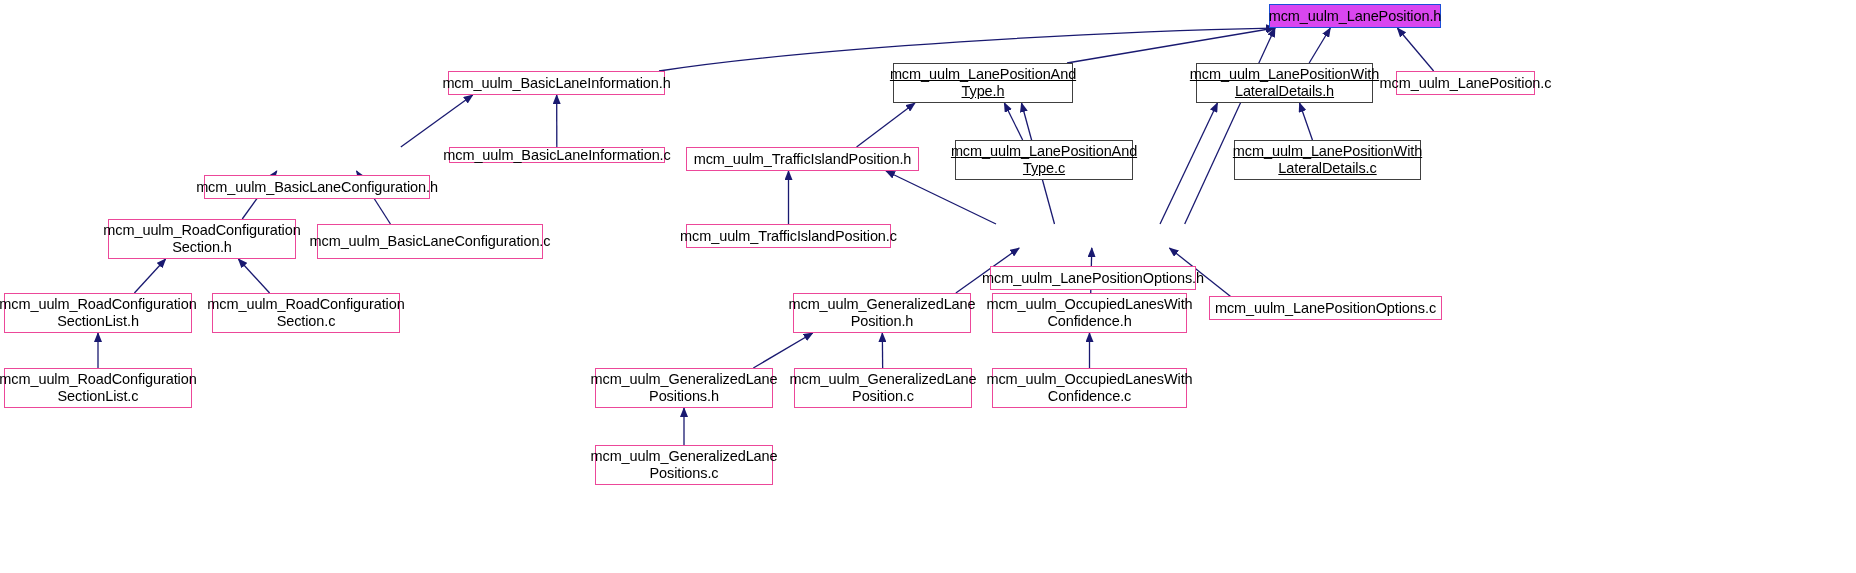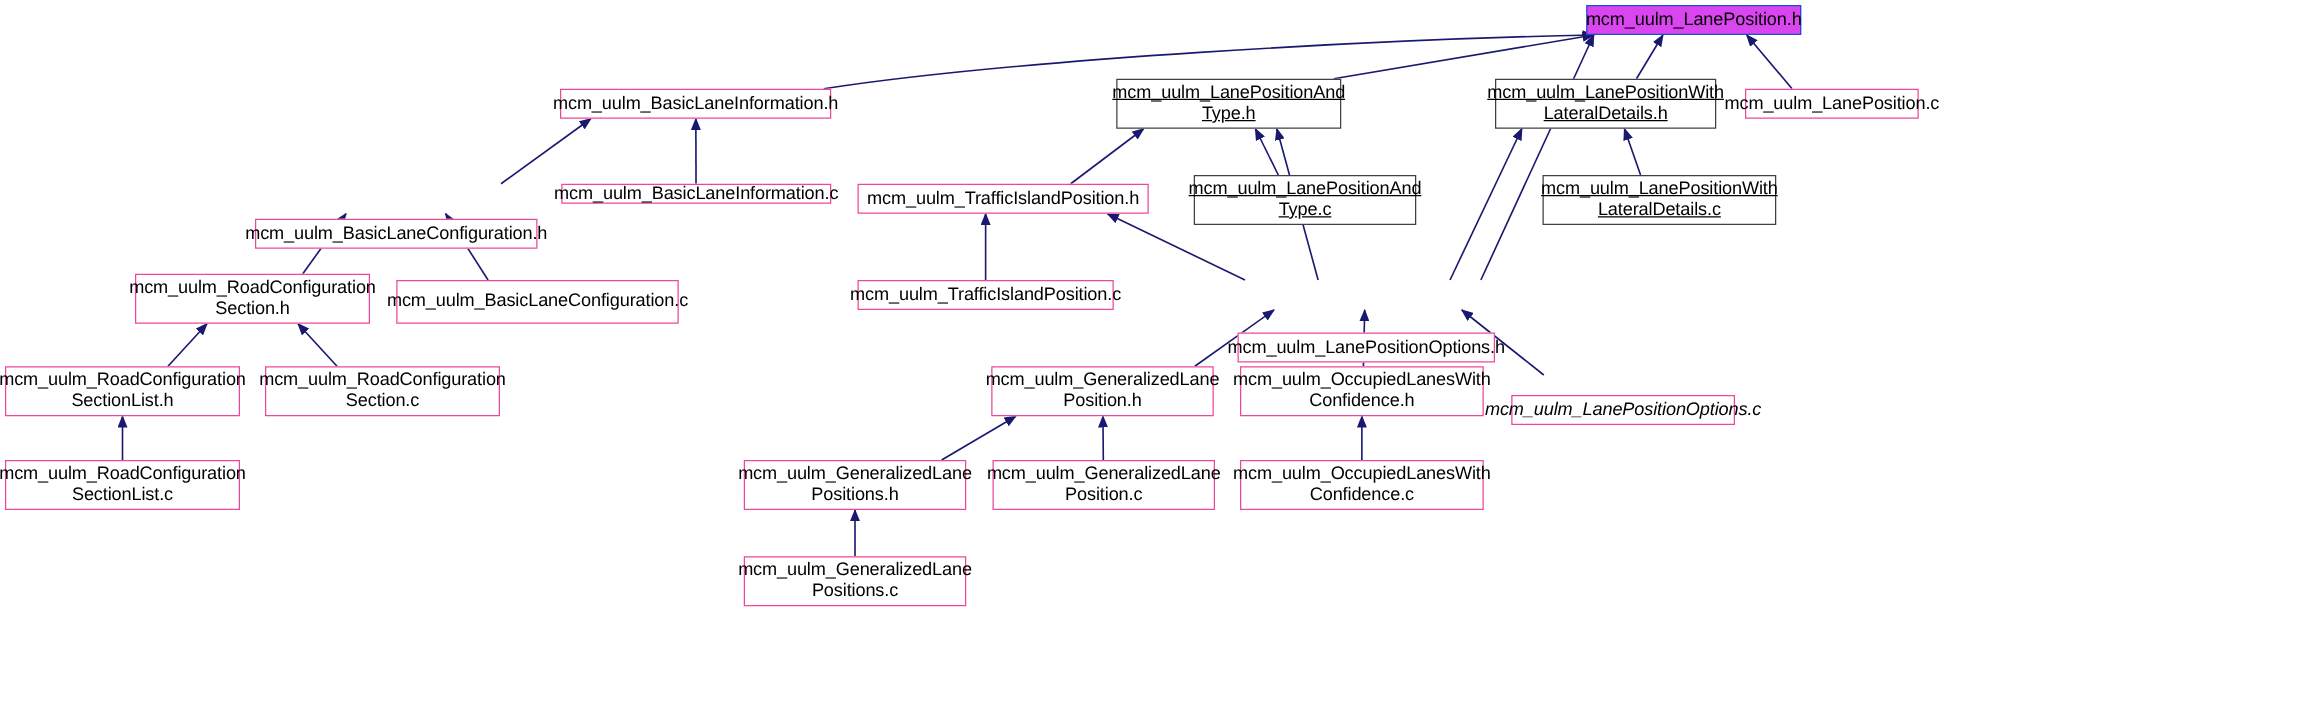--- a/index.html
+++ b/index.html
@@ -109,21 +109,21 @@
       <div class="node" style="left: 686px; top: 224px; width: 205px; height: 24px;">mcm_uulm_TrafficIslandPosition.c</div>
       <div class="node" style="left: 990px; top: 224px; width: 206px; height: 24px; margin-top: 42px;">mcm_uulm_LanePositionOptions.h</div>
       <div class="node" style="left: 4px; top: 293px; width: 188px; height: 40px;">mcm_uulm_RoadConfiguration
 SectionList.h</div>
       <div class="node" style="left: 212px; top: 293px; width: 188px; height: 40px;">mcm_uulm_RoadConfiguration
 Section.c</div>
       <div class="node" style="left: 793px; top: 293px; width: 178px; height: 40px;">mcm_uulm_GeneralizedLane
 Position.h</div>
       <div class="node" style="left: 992px; top: 293px; width: 195px; height: 40px;">mcm_uulm_OccupiedLanesWith
 Confidence.h</div>
-      <div class="node" style="left: 1209px; top: 316px; width: 179px; height: 24px; font-style: italic;">mcm_uulm_LanePositionOptions.c</div>
+      <div class="node" style="left: 1209px; top: 296px; width: 233px; height: 24px;">mcm_uulm_LanePositionOptions.c</div>
       <div class="node" style="left: 4px; top: 368px; width: 188px; height: 40px;">mcm_uulm_RoadConfiguration
 SectionList.c</div>
       <div class="node" style="left: 595px; top: 368px; width: 178px; height: 40px;">mcm_uulm_GeneralizedLane
 Positions.h</div>
       <div class="node" style="left: 794px; top: 368px; width: 178px; height: 40px;">mcm_uulm_GeneralizedLane
 Position.c</div>
       <div class="node" style="left: 992px; top: 368px; width: 195px; height: 40px;">mcm_uulm_OccupiedLanesWith
 Confidence.c</div>
       <div class="node" style="left: 595px; top: 445px; width: 178px; height: 40px;">mcm_uulm_GeneralizedLane
 Positions.c</div>

